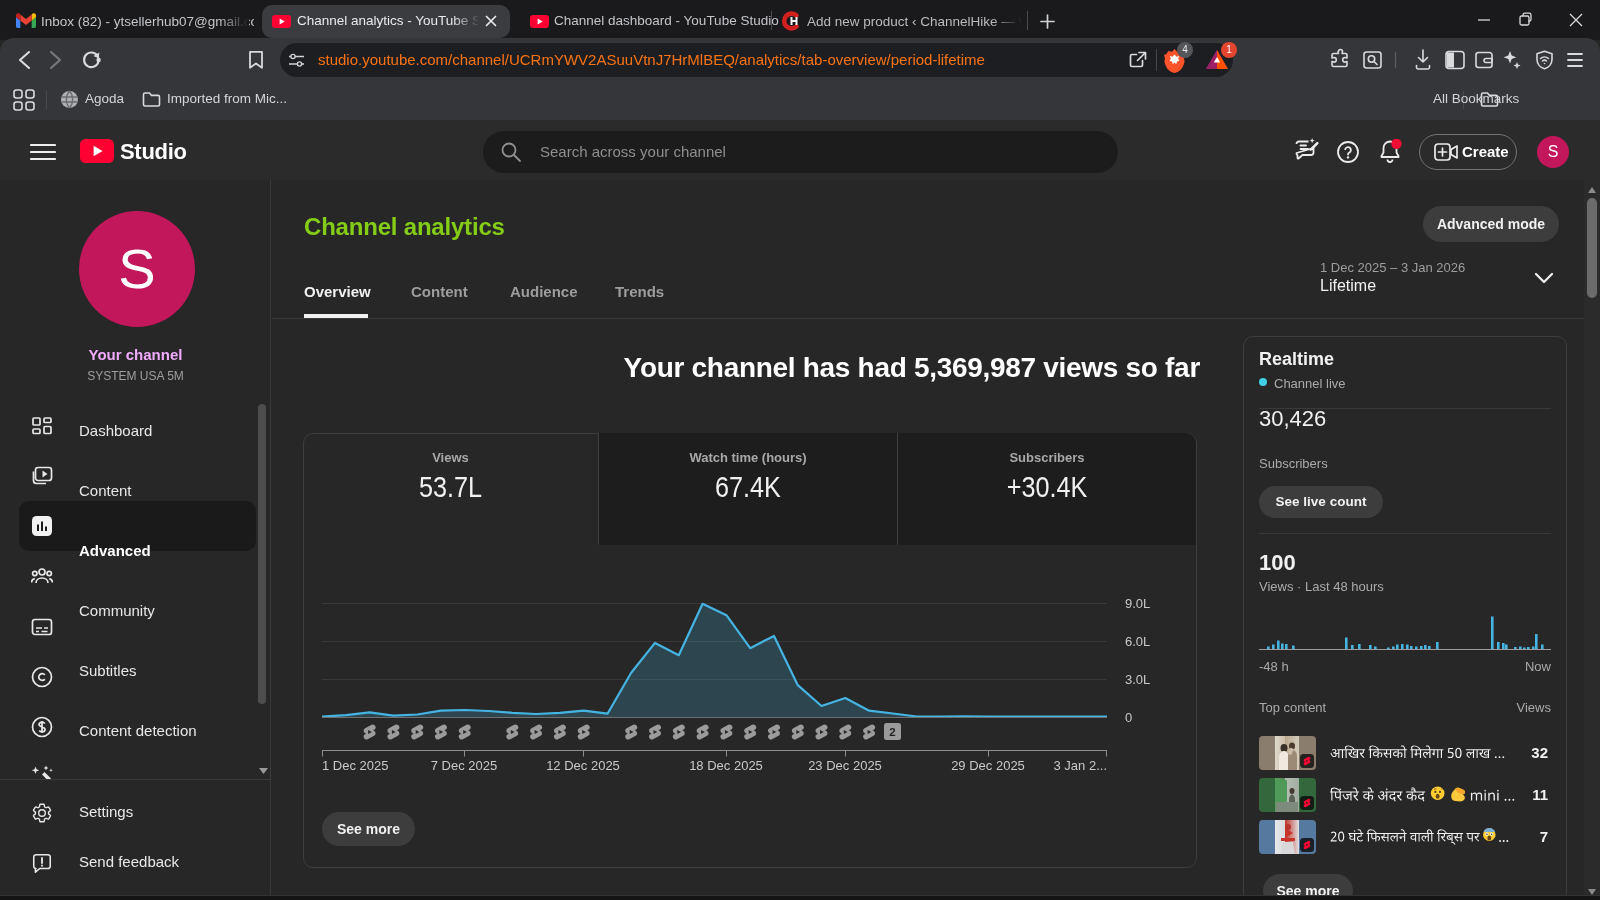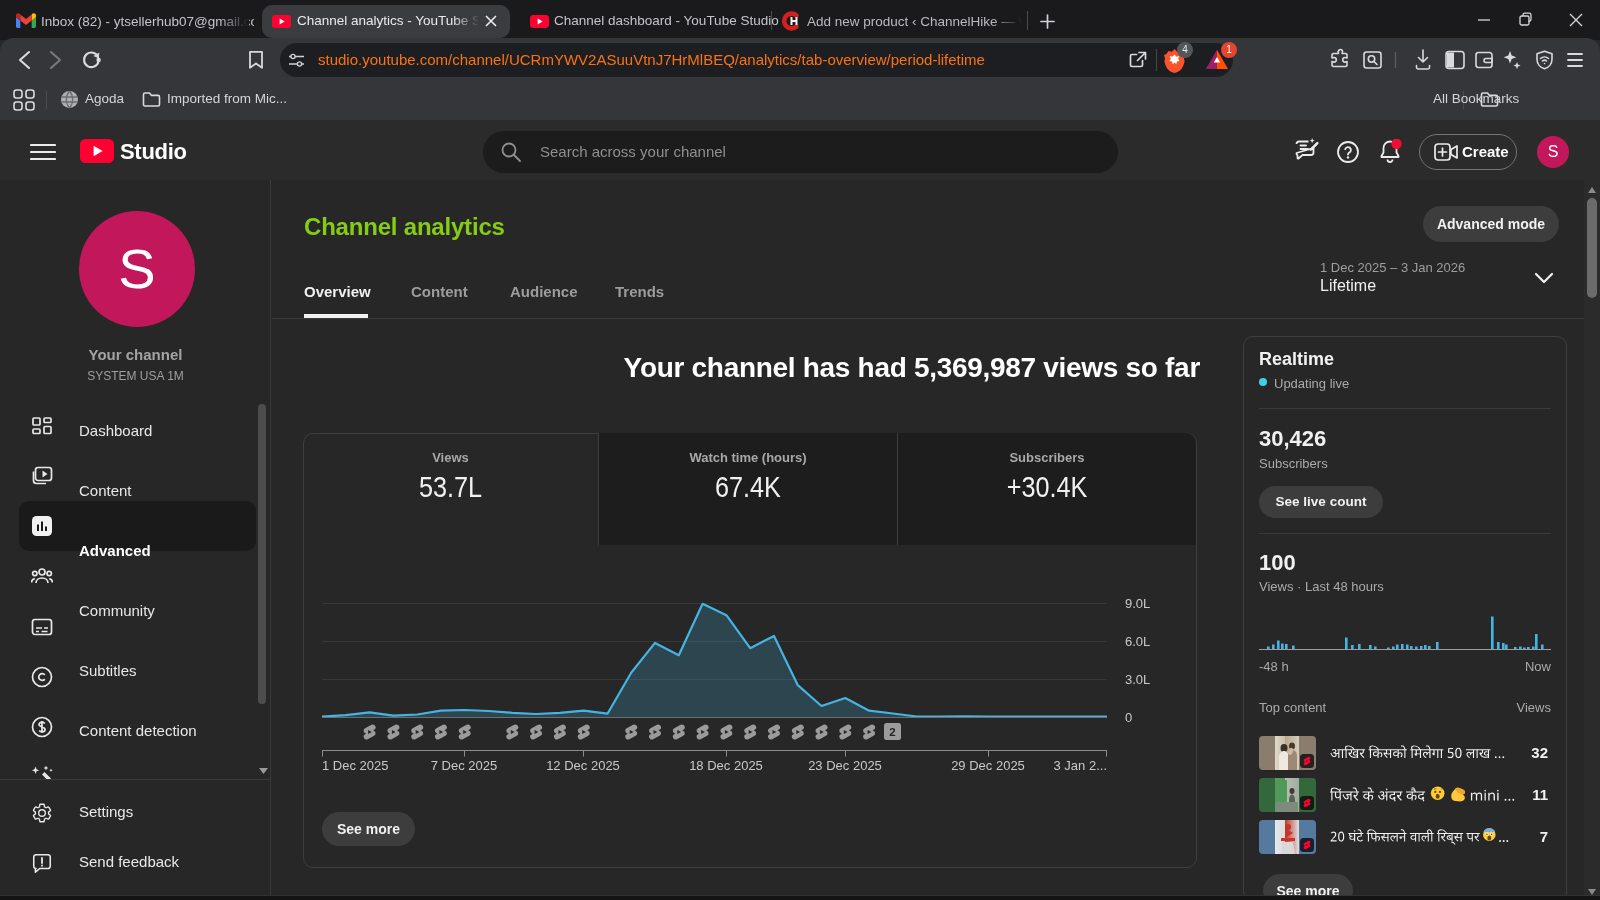--- a/index.html
+++ b/index.html
@@ -173,22 +173,22 @@
 <svg class="abs" style="left:1434px;top:143px" width="24" height="18" viewBox="0 0 24 18">
  <rect x="1" y="1" width="15" height="16" rx="3" fill="none" stroke="#ececec" stroke-width="1.7"></rect>
  <path d="M17 6.5l6-3.5v12l-6-3.5z" fill="none" stroke="#ececec" stroke-width="1.7" stroke-linejoin="round"></path>
  <path d="M8.5 5v8M4.5 9h8" stroke="#ececec" stroke-width="1.7" stroke-linecap="round"></path>
 </svg>
 <div class="abs" style="left:1462px;top:143px;font-size:15px;font-weight:bold;color:#fff">Create</div>
 <div class="abs" style="left:1537px;top:136px;width:32px;height:32px;border-radius:16px;background:#c2175b;color:#fff;font-size:16px;text-align:center;line-height:32px">S</div>
 
 <div class="abs" style="left:0;top:180px;width:271px;height:720px;background:#272727;border-right:1px solid #3a3a3a"></div>
 <div class="abs" style="left:79px;top:211px;width:116px;height:116px;border-radius:58px;background:#c2175b;color:#fff;font-size:56px;text-align:center;line-height:116px">S</div>
-<div class="abs" style="left:0;top:346px;width:271px;text-align:center;font-size:15px;font-weight:bold;color:#a3a3a3">Your channel</div>
-<div class="abs" style="left:0;top:369px;width:271px;text-align:center;font-size:12px;color:#9f9fa0">SYSTEM USA 1M</div>
+<div class="abs" style="left:0;top:346px;width:271px;text-align:center;font-size:15px;font-weight:bold;color:#f0abfc">Your channel</div>
+<div class="abs" style="left:0;top:369px;width:271px;text-align:center;font-size:12px;color:#9f9fa0">SYSTEM USA 5M</div>
 
 <div class="abs" style="left:19px;top:501px;width:237px;height:50px;background:#1a1a1a;border-radius:10px"></div>
 <div class="abs" style="left:79px;top:401px;font-size:15px;color:#e8e8e8;line-height:60px">Dashboard<br>Content<br><b style="color:#fff">Advanced</b><br>Community<br>Subtitles<br>Content detection<br>Earn<br>Customisation</div>
 
 <svg class="abs" style="left:31px;top:415px" width="22" height="404" viewBox="0 0 22 404">
  <g fill="none" stroke="#e8e8e8" stroke-width="1.7">
   <rect x="2" y="3" width="7" height="7" rx="1"></rect>
         <rect x="13" y="3" width="7" height="4.5" rx="1"></rect>
         <rect x="2" y="14" width="7" height="4.5" rx="1"></rect>
         <rect x="13" y="11.5" width="7" height="7" rx="1"></rect>
@@ -308,23 +308,23 @@
         <text x="822" y="213">6.0L</text>
         <text x="822" y="251">3.0L</text>
         <text x="822" y="289">0</text>
  </g>
 </svg>
 <div class="abs" style="left:322px;top:812px;width:93px;height:34px;background:#3d3d3d;border-radius:17px;text-align:center;font-size:14px;font-weight:bold;color:#f1f1f1;line-height:34px">See more</div>
 
 <div class="abs" style="left:1243px;top:336px;width:324px;height:566px;background:#272727;border:1px solid #3e3e3e;border-radius:10px"></div>
 <div class="abs" style="left:1259px;top:349px;font-size:18px;font-weight:bold;color:#f1f1f1">Realtime</div>
 <div class="abs" style="left:1259px;top:378px;width:8px;height:8px;border-radius:4px;background:#3fd0e8"></div>
-<div class="abs" style="left:1274px;top:376px;font-size:13px;color:#aaa">Updating live</div>
+<div class="abs" style="left:1274px;top:376px;font-size:13px;color:#aaa">Channel live</div>
 <div class="abs" style="left:1259px;top:408px;width:292px;height:1px;background:#3a3a3a"></div>
-<div class="abs" style="left:1259px;top:426px;font-size:22px;font-weight:bold;color:#f1f1f1">30,426</div>
+<div class="abs" style="left:1259px;top:406px;font-size:22px;font-weight:normal;color:#f1f1f1">30,426</div>
 <div class="abs" style="left:1259px;top:456px;font-size:13px;color:#aaa">Subscribers</div>
 <div class="abs" style="left:1259px;top:486px;width:124px;height:32px;background:#3d3d3d;border-radius:16px;text-align:center;font-size:13.5px;font-weight:bold;color:#f1f1f1;line-height:32px">See live count</div>
 <div class="abs" style="left:1259px;top:533px;width:292px;height:1px;background:#3a3a3a"></div>
 <div class="abs" style="left:1259px;top:550px;font-size:22px;font-weight:bold;color:#f1f1f1">100</div>
 <div class="abs" style="left:1259px;top:579px;font-size:13px;color:#aaa">Views · Last 48 hours</div>
 <svg class="abs" style="left:1259px;top:610px" width="292" height="42" viewBox="0 0 292 42">
  <rect x="8" y="36.5" width="2.6" height="3.0" fill="#45b4e2"></rect>
       <rect x="13" y="34.5" width="2.6" height="5.0" fill="#45b4e2"></rect>
       <rect x="18" y="30.5" width="2.6" height="9.0" fill="#45b4e2"></rect>
       <rect x="22" y="33.5" width="2.6" height="6.0" fill="#45b4e2"></rect>

